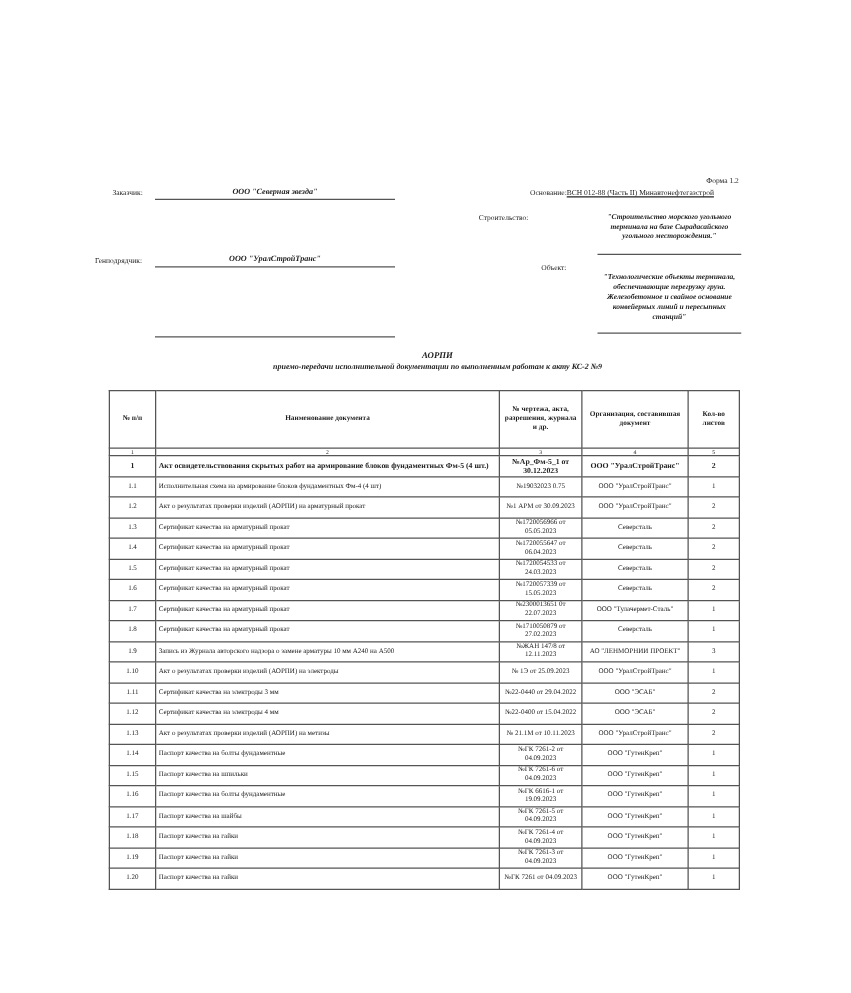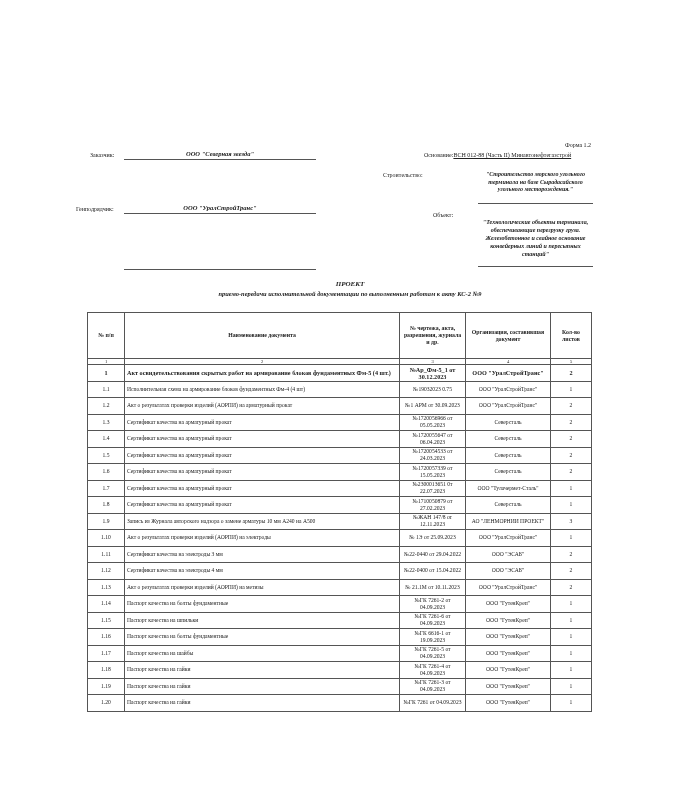--- a/index.html
+++ b/index.html
@@ -42,21 +42,21 @@
 <div class="line" style="left:124px;top:269px;width:192px;"></div>
 
 <div class="abs lbl" style="left:383px;top:172px;">Строительство:</div>
 <div class="abs tiny it center" style="left:478px;top:171px;width:115px;line-height:7.5px;">"Строительство морского угольного терминала на базе Сырадасайского угольного месторождения."</div>
 <div class="line" style="left:478px;top:203px;width:115px;"></div>
 
 <div class="abs lbl" style="left:433px;top:212px;">Объект:</div>
 <div class="abs tiny it center" style="left:478px;top:218px;width:115px;line-height:8px;">"Технологические объекты терминала, обеспечивающие перегрузку груза. Железобетонное и свайное основание конвейерных линий и пересыпных станций"</div>
 <div class="line" style="left:478px;top:266px;width:115px;"></div>
 
-<div class="abs center it" style="left:150px;top:280px;width:400px;font-size:7px;">ПРОЕКТ</div>
+<div class="abs center it" style="left:150px;top:280px;width:400px;font-size:7px;">АОРПИ</div>
 <div class="abs center it" style="left:130px;top:290px;width:440px;font-size:6.4px;">приемо-передачи исполнительной документации по выполненным работам к акту КС-2 №9</div>
 
 <table class="reg">
   <colgroup>
     <col style="width:37px">
       <col style="width:275px">
       <col style="width:66px">
       <col style="width:85px">
       <col style="width:41px">
   </colgroup>

